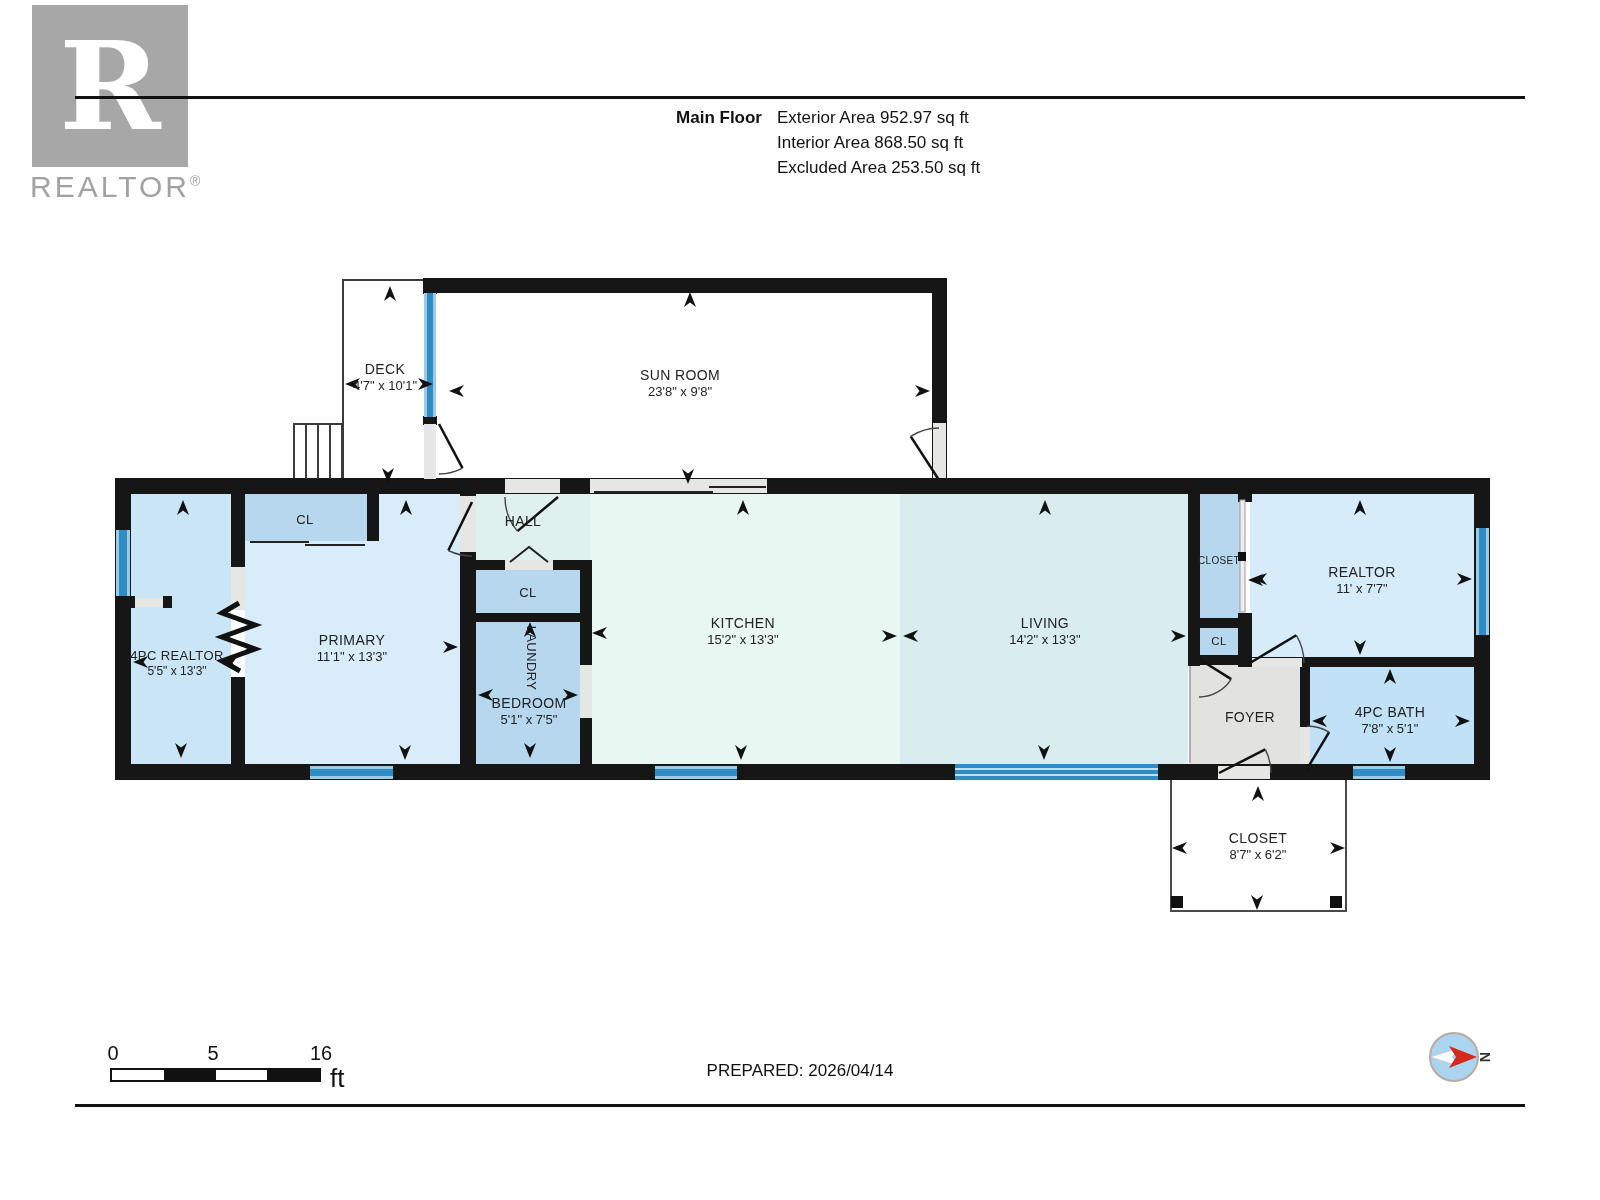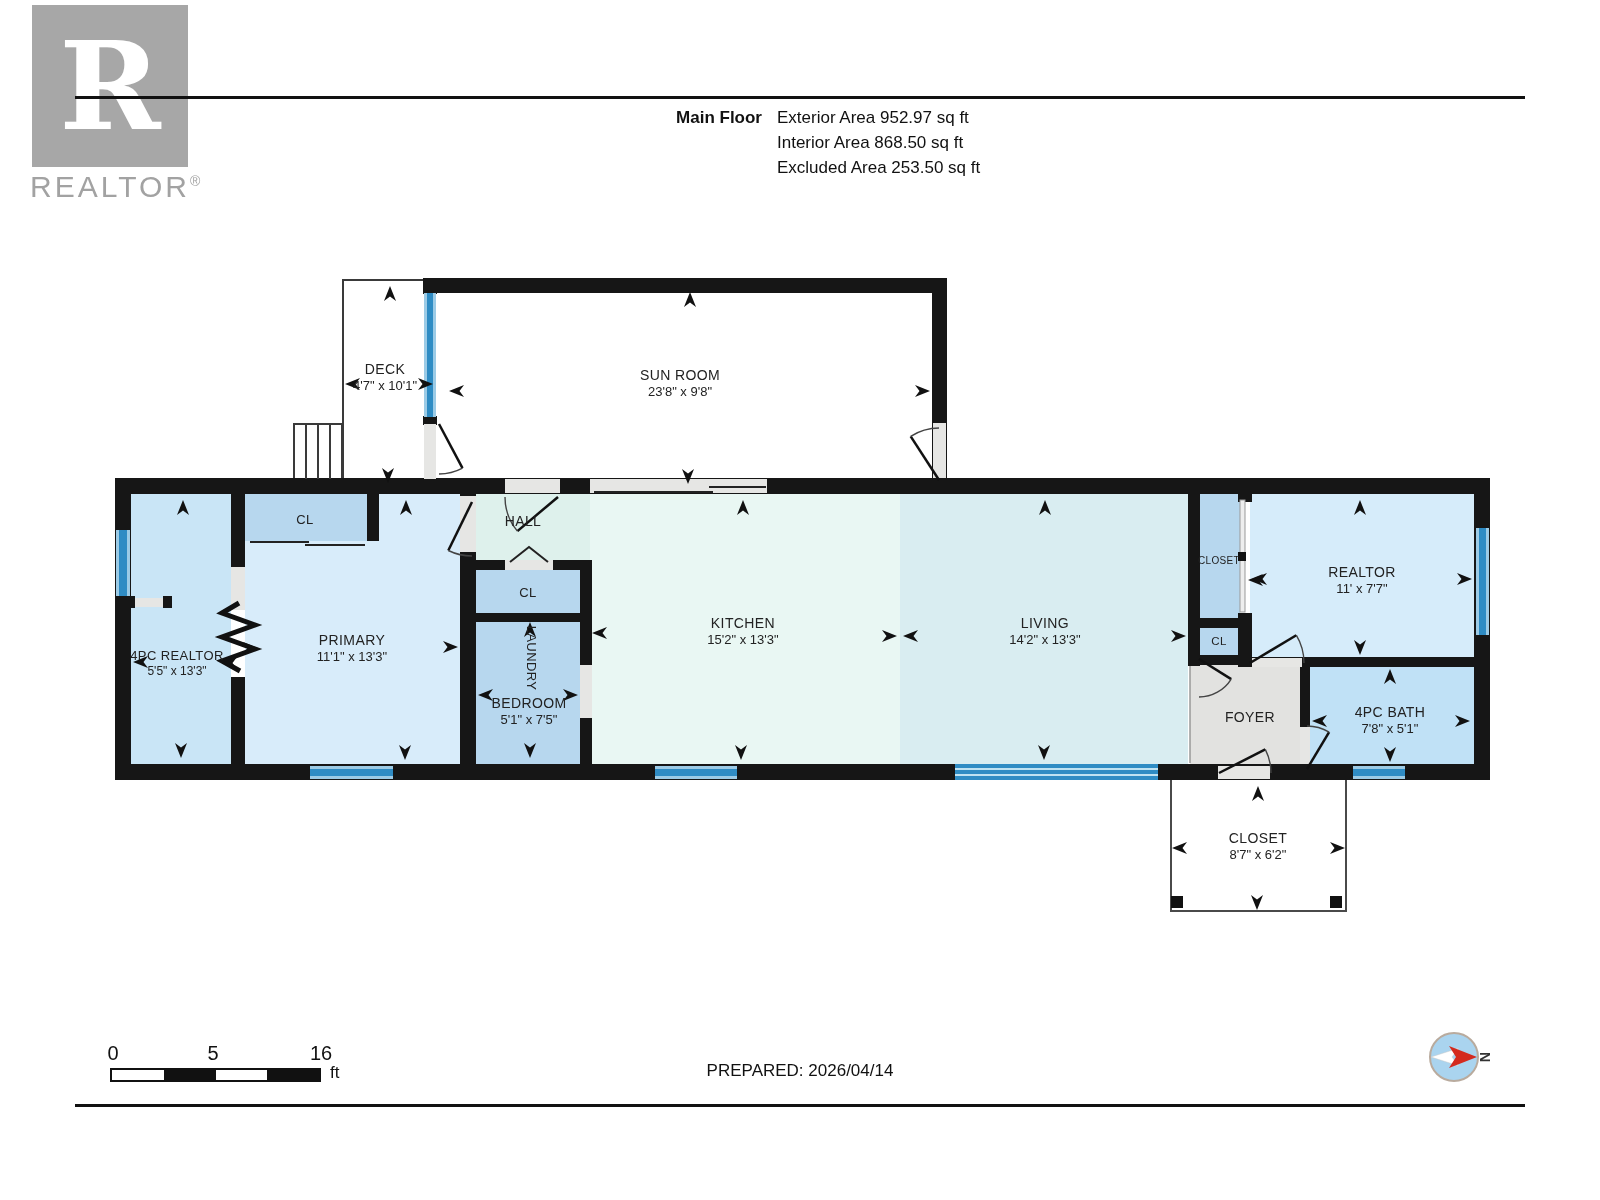--- a/index.html
+++ b/index.html
@@ -31,21 +31,21 @@
   .rname{font-size:14px;letter-spacing:.4px;}
   .rdims{font-size:13px;margin-top:1px;}
   .rlabel.small .rname{font-size:13px;}
   .rlabel.tiny .rname{font-size:10px;letter-spacing:.3px;}
   .rlabel.rot{transform:translate(-50%,-50%) rotate(90deg);}
   
   .tick{position:absolute;font-size:20px;color:#111;transform:translateX(-50%);z-index:6;}
   #scalebar{left:110px;top:1068px;width:207px;height:10px;border:2px solid #111;box-sizing:content-box;display:flex;z-index:6;}
   #scalebar div{flex:1;}
   #scalebar div:nth-child(2),#scalebar div:nth-child(4){background:#111;}
-  #ft-label{left:330px;top:1063px;font-size:17px;color:#111;z-index:6;}
+  #ft-label{left:330px;top:1063px;font-size:26px;color:#111;z-index:6;}
   #prepared{left:800px;top:1061px;transform:translateX(-50%);font-size:17px;color:#111;z-index:6;}
   #compass-n{left:1480px;top:1049px;font-size:14px;font-weight:bold;color:#333;transform:rotate(90deg);z-index:6;}
   #footer-text{left:68px;top:1112px;font-size:15px;color:#111;z-index:6;white-space:nowrap;}
 </style>
 </head>
 <body>
 
 <div id="canvas">
 
   <div class="abs" id="logo-box">

